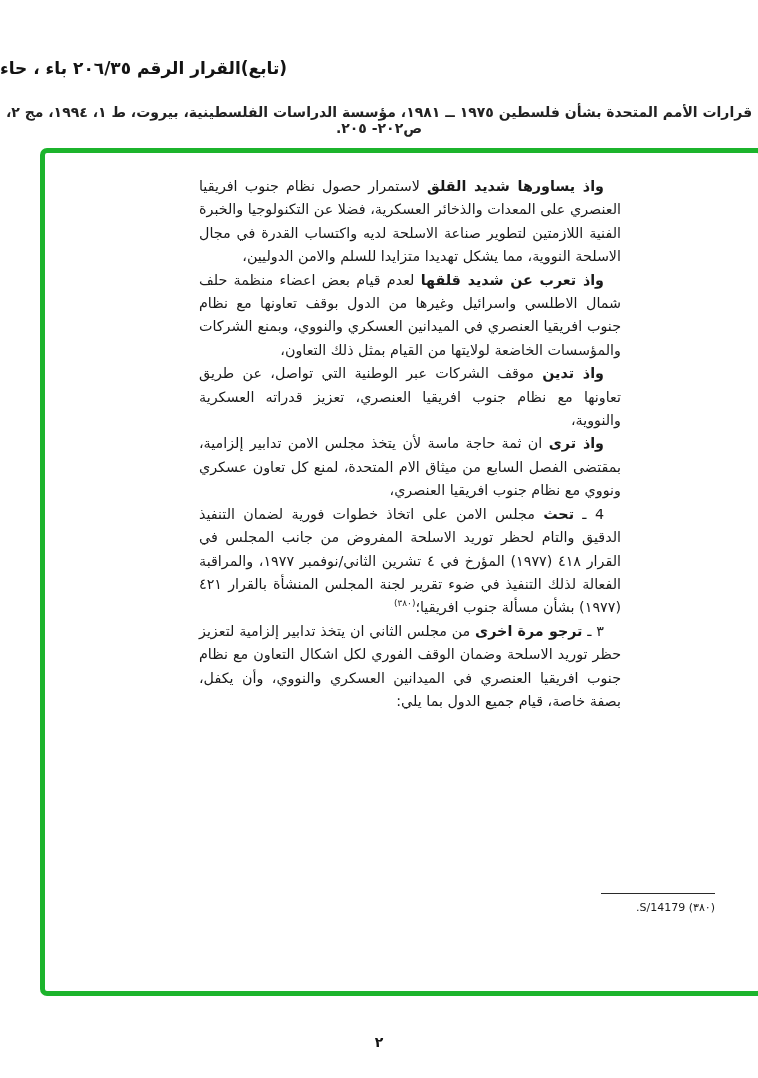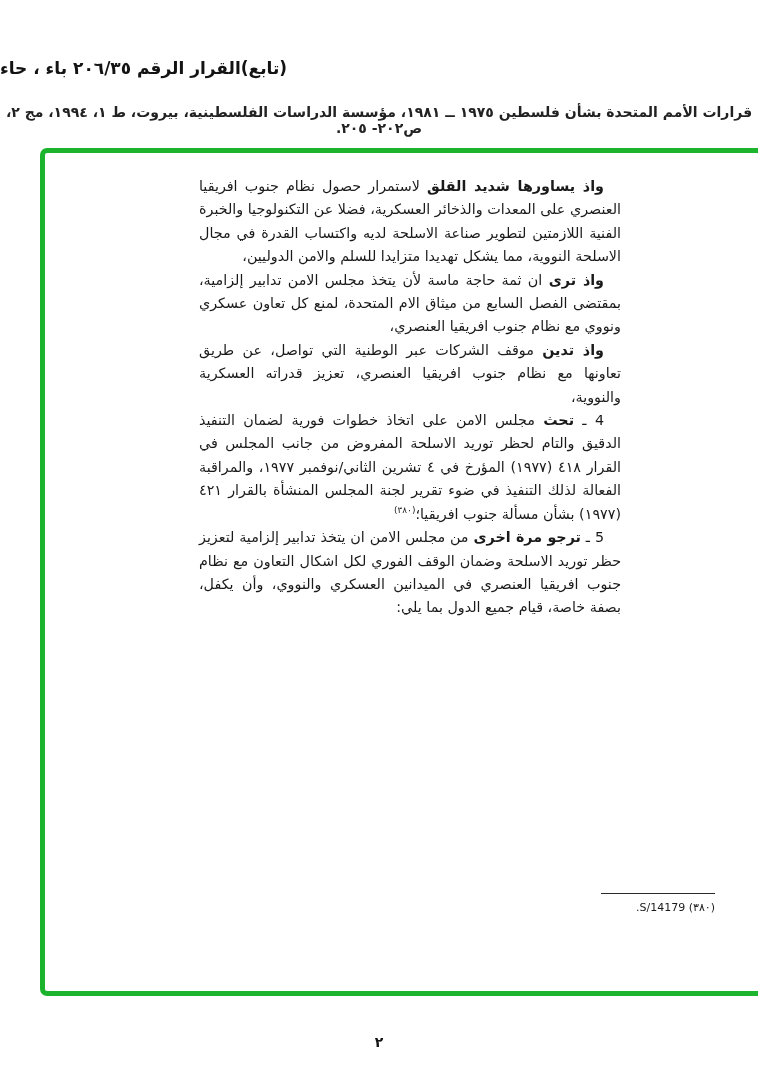--- a/index.html
+++ b/index.html
@@ -49,24 +49,25 @@
 </head>
 <body>
 
 <div class="doc-title">(تابع)القرار الرقم ٢٠٦/٣٥ باء ، حاء</div>
 
 <div class="doc-subtitle">قرارات الأمم المتحدة بشأن فلسطين ١٩٧٥ ــ ١٩٨١، مؤسسة الدراسات الفلسطينية، بيروت، ط ١، ١٩٩٤، مج ٢، ص٢٠٢- ٢٠٥.</div>
 
 <div class="frame" style="border-color: rgb(28, 180, 44);">
   <div class="textcol">
       <p class="para"><b>واذ يساورها شديد القلق</b><span> لاستمرار حصول نظام جنوب افريقيا العنصري على المعدات والذخائر العسكرية، فضلا عن التكنولوجيا والخبرة الفنية اللازمتين لتطوير صناعة الاسلحة لديه واكتساب القدرة في مجال الاسلحة النووية، مما يشكل تهديدا متزايدا للسلم والامن الدوليين،</span></p>
+      <p class="para"><b>واذ تعرب عن شديد قلقها</b><span> لعدم قيام بعض اعضاء منظمة حلف شمال الاطلسي واسرائيل وغيرها من الدول بوقف تعاونها مع نظام جنوب افريقيا العنصري في الميدانين العسكري والنووي، وبمنع الشركات والمؤسسات الخاضعة لولايتها من القيام بمثل ذلك التعاون،</span></p>
+      <p class="para"><b>واذ تدين</b><span> موقف الشركات عبر الوطنية التي تواصل، عن طريق تعاونها مع نظام جنوب افريقيا العنصري، تعزيز قدراته العسكرية والنووية،</span></p>
       <p class="para"><b>واذ ترى</b><span> ان ثمة حاجة ماسة لأن يتخذ مجلس الامن تدابير إلزامية، بمقتضى الفصل السابع من ميثاق الام المتحدة، لمنع كل تعاون عسكري ونووي مع نظام جنوب افريقيا العنصري،</span></p>
-      <p class="para"><b>واذ تدين</b><span> موقف الشركات عبر الوطنية التي تواصل، عن طريق تعاونها مع نظام جنوب افريقيا العنصري، تعزيز قدراته العسكرية والنووية،</span></p>
       <p class="para"><span>4 ـ </span><b>تحث</b><span> مجلس الامن على اتخاذ خطوات فورية لضمان التنفيذ الدقيق والتام لحظر توريد الاسلحة المفروض من جانب المجلس في القرار ٤١٨ (١٩٧٧) المؤرخ في ٤ تشرين الثاني/نوفمبر ١٩٧٧، والمراقبة الفعالة لذلك التنفيذ في ضوء تقرير لجنة المجلس المنشأة بالقرار ٤٢١ (١٩٧٧) بشأن مسألة جنوب افريقيا؛</span><sup>(٣٨٠)</sup></p>
-      <p class="para"><span>5 ـ </span><b>ترجو مرة اخرى</b><span> من مجلس الامن ان يتخذ تدابير إلزامية لتعزيز حظر توريد الاسلحة وضمان الوقف الفوري لكل اشكال التعاون مع نظام جنوب افريقيا العنصري في الميدانين العسكري والنووي، وأن يكفل، بصفة خاصة، قيام جميع الدول بما يلي:</span></p>
+      <p class="para"><span>٣ ـ </span><b>ترجو مرة اخرى</b><span> من مجلس الثاني ان يتخذ تدابير إلزامية لتعزيز حظر توريد الاسلحة وضمان الوقف الفوري لكل اشكال التعاون مع نظام جنوب افريقيا العنصري في الميدانين العسكري والنووي، وأن يكفل، بصفة خاصة، قيام جميع الدول بما يلي:</span></p>
     </div>
 
   <div class="footnote-block">
     <span>(٣٨٠)</span>
     <span>S/14179.</span>
   </div>
 </div>
 
 <div class="page-number">٢</div>
 

